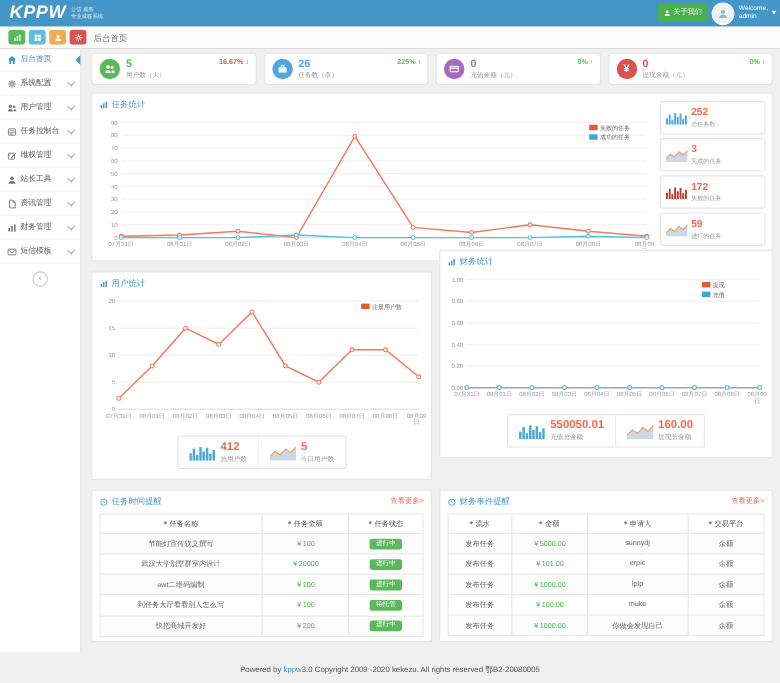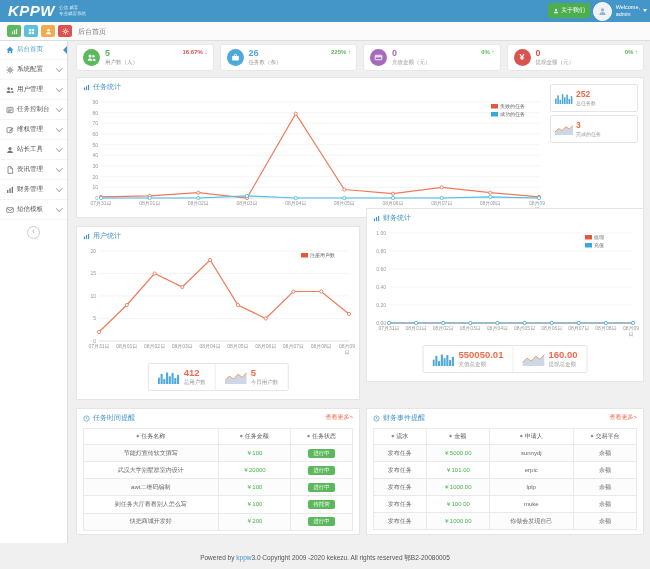--- a/index.html
+++ b/index.html
@@ -416,20 +416,50 @@
           <svg width="18" height="12">
             <polygon points="0,12 0.0,9.0 3.6,5.4 7.2,7.8 10.8,3.6 14.4,6.2 18.0,2.2 18,12" fill="#ccd7e8"></polygon>
             <polyline points="0.0,9.0 3.6,5.4 7.2,7.8 10.8,3.6 14.4,6.2 18.0,2.2" fill="none" stroke="#f2a06b" stroke-width="1"></polyline>
           </svg>
         </span>
         <div>
           <div class="sval">3</div>
           <div class="slab">完成的任务</div>
         </div>
       </div>
+      <div class="sstat">
+        <span>
+          <svg width="18" height="12">
+            <rect x="0.0" y="6.6" width="1.6" height="5.4" fill="#c2392b"></rect>
+            <rect x="2.3" y="3.4" width="1.6" height="8.6" fill="#c2392b"></rect>
+            <rect x="4.5" y="7.8" width="1.6" height="4.2" fill="#c2392b"></rect>
+            <rect x="6.8" y="2.2" width="1.6" height="9.8" fill="#c2392b"></rect>
+            <rect x="9.0" y="5.4" width="1.6" height="6.6" fill="#c2392b"></rect>
+            <rect x="11.3" y="2.6" width="1.6" height="9.4" fill="#c2392b"></rect>
+            <rect x="13.5" y="7.0" width="1.6" height="5.0" fill="#c2392b"></rect>
+            <rect x="15.8" y="4.2" width="1.6" height="7.8" fill="#c2392b"></rect>
+          </svg>
+        </span>
+        <div>
+          <div class="sval">172</div>
+          <div class="slab">失败的任务</div>
+        </div>
+      </div>
+      <div class="sstat">
+        <span>
+          <svg width="18" height="12">
+            <polygon points="0,12 0.0,9.0 3.6,5.4 7.2,7.8 10.8,3.6 14.4,6.2 18.0,2.2 18,12" fill="#ccd7e8"></polygon>
+            <polyline points="0.0,9.0 3.6,5.4 7.2,7.8 10.8,3.6 14.4,6.2 18.0,2.2" fill="none" stroke="#f2a06b" stroke-width="1"></polyline>
+          </svg>
+        </span>
+        <div>
+          <div class="sval">59</div>
+          <div class="slab">进行的任务</div>
+        </div>
+      </div>
     </div>
 </div>
 
 <div class="panel" id="panel-user">
   <div class="panel-title">
     <span class="ic">
         <svg viewBox="0 0 12 12" fill="currentColor" width="100%" height="100%">
           <rect x="1.5" y="6" width="2" height="4.5"></rect>
           <rect x="5" y="3.5" width="2" height="7"></rect>
           <rect x="8.5" y="1.5" width="2" height="9"></rect>

